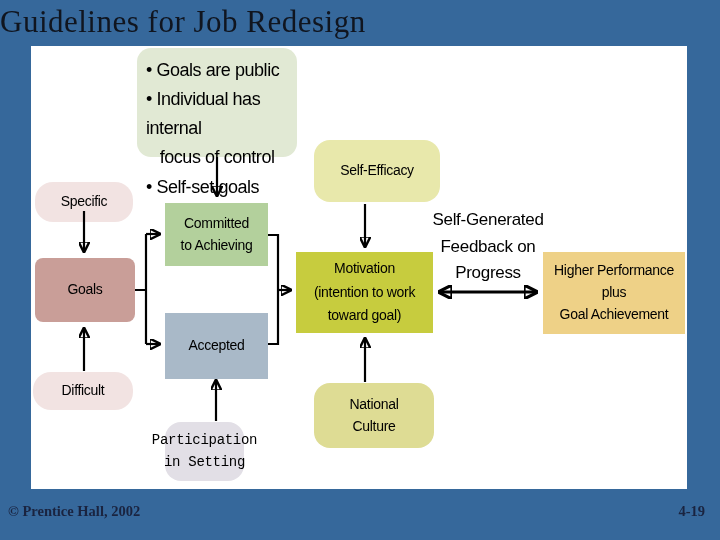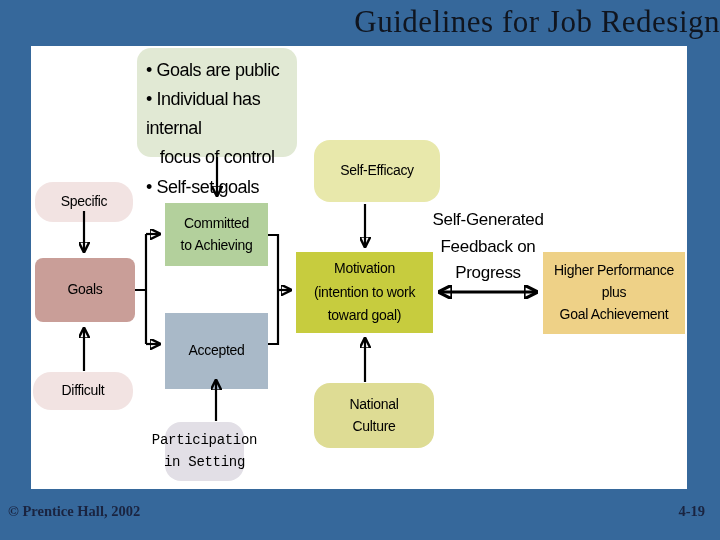--- a/index.html
+++ b/index.html
@@ -11,21 +11,21 @@
     overflow: hidden;
   }
   .canvas {
     position: absolute;
     left: 31px; top: 46px; width: 656px; height: 443px;
     background: var(--canvas_white, #ffffff);
   }
   .title {
     position: absolute;
     top: 4px; left: 0; width: 100%;
-    text-align: right;
+    text-align: left;
     font-family: "Liberation Serif", serif;
     font-size: 31px;
     letter-spacing: 0.5px;
     color: var(--title_text, #10151f);
   }
   .footer-left, .footer-right {
     position: absolute;
     top: 503px;
     font-family: "Liberation Serif", serif;
     font-weight: bold;
@@ -57,21 +57,21 @@
     border-radius: 14px;
   }
   .rounded   { border-radius: 16px; }
   .rounded-lg{ border-radius: 18px; }
 
   #n-bullets      { left:137px; top:48px;  width:160px; height:109px; background: var(--conditions_box, #e1e9d4); }
   #n-specific     { left:35px;  top:182px; width:98px;  height:40px;  background: var(--specific_box,  #f2e3e2); }
   #n-goals        { left:35px;  top:258px; width:100px; height:64px;  background: var(--goals_box,     #c99e98); border-radius:8px;text-align:right; }
   #n-difficult    { left:33px;  top:372px; width:100px; height:38px;  background: var(--difficult_box, #f2e3e2); }
   #n-committed    { left:165px; top:203px; width:103px; height:63px;  background: var(--committed_box, #b3d09c); }
-  #n-accepted     { left:165px; top:313px; width:103px; height:76px;  background: var(--accepted_box,  #a9b9c8); }
+  #n-accepted     { left:165px; top:313px; width:103px; height:66px;  background: var(--accepted_box,  #a9b9c8); }
   #n-participation{ left:165px; top:422px; width:79px; height:59px;  background: var(--participation_box, #e2dfe6); font-family: Liberation Mono, monospace; }
   #n-selfefficacy { left:314px; top:140px; width:126px; height:62px;  background: var(--self_efficacy_box, #e8e8ab); }
   #n-motivation   { left:296px; top:252px; width:137px; height:81px;  background: var(--motivation_box, #c7cc3e); line-height:1.7; }
   #n-national     { left:314px; top:383px; width:120px; height:65px;  background: var(--national_box,  #dedc94); }
   #n-feedback     { left:432px; top:211px; width:112px; height:72px;  background: transparent; font-size:17px; }
   #n-higherperf   { left:543px; top:252px; width:142px; height:82px;  background: var(--performance_box, #eed187); text-align: center; }
 
   .arrows {
     position: absolute; left: 0; top: 0;
     width: 720px; height: 540px;

